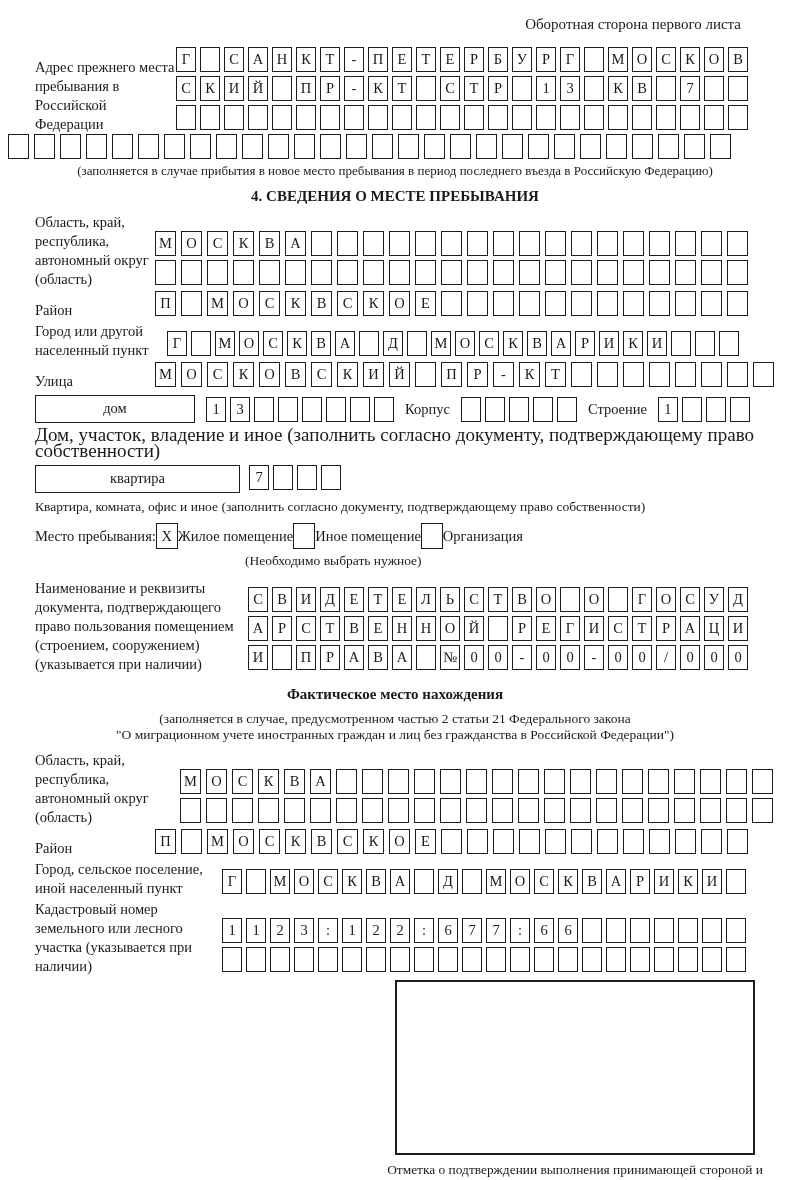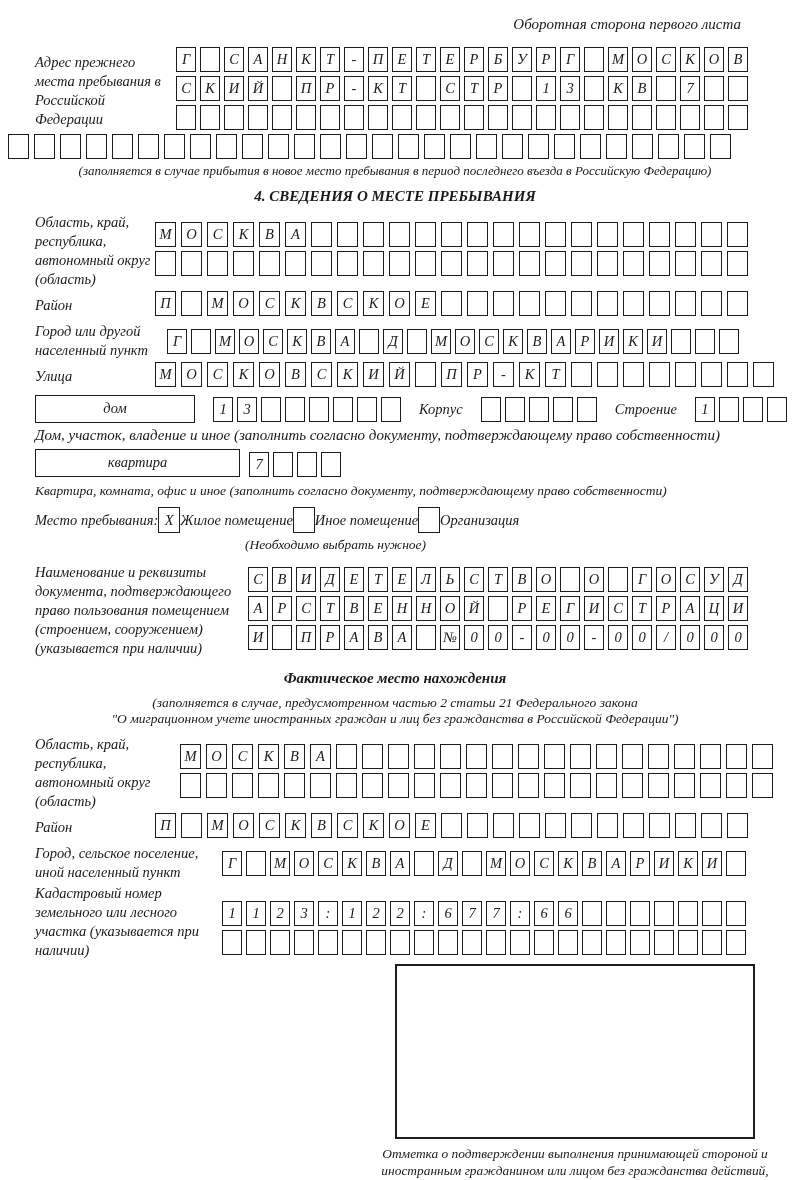--- a/index.html
+++ b/index.html
@@ -2,25 +2,25 @@
 <html><head>
 <meta charset="utf-8">
 <style>
   * { box-sizing: border-box; margin: 0; padding: 0; }
   html, body { background: #ffffff; }
   body {
     width: 800px; height: 1180px; overflow: hidden;
     font-family: "Liberation Serif", "DejaVu Serif", serif;
     color: #1a1a1a;
   }
-  .page { width: 800px; height: 832px; padding: 16px 45px 0 35px; font-style: italic; }
+  .page { width: 800px; height: 832px; padding: 16px 45px 0 35px; }
 
   .hdr-note { text-align: right; font-size: 15px; margin-right: 14px; margin-bottom: 14px; }
 
-  .frow { display: flex; align-items: center; }
+  .frow { display: flex; align-items: flex-end; }
   .lbl { font-size: 14.5px; line-height: 19px; flex: none; }
   .col { flex: none; }
 
   .boxrow { display: flex; gap: 4px; margin-bottom: 4px; }
   .cbox {
     flex: none; width: 20px; height: 25px;
     border: 1.7px solid #1c1c1c;
     font-size: 14.5px; line-height: 23px; text-align: center;
   }
   .boxrow.g5 { gap: 5px; }
@@ -314,21 +314,21 @@
         <div class="cbox"></div>
         <div class="cbox"></div>
         <div class="cbox"></div>
         <div class="cbox"></div>
         <div class="cbox"></div>
         <div class="cbox"></div>
         <div class="cbox"></div>
       </div>
   </div>
 
-  <div class="frow mt4" style="gap:18px;">
+  <div class="frow mt4" style="align-items:center; gap:11px;">
     <div class="wbox" style="width:160px;">дом</div>
     <div class="boxrow" style="margin-bottom:0;">
         <div class="cbox">1</div>
         <div class="cbox">3</div>
         <div class="cbox"></div>
         <div class="cbox"></div>
         <div class="cbox"></div>
         <div class="cbox"></div>
         <div class="cbox"></div>
         <div class="cbox"></div>
@@ -342,23 +342,23 @@
         <div class="cbox"></div>
       </div>
     <div class="lbl">Строение</div>
     <div class="boxrow" style="margin-bottom:0;">
         <div class="cbox">1</div>
         <div class="cbox"></div>
         <div class="cbox"></div>
         <div class="cbox"></div>
       </div>
   </div>
-  <div class="cap mt4" style="font-size:15px;">Дом, участок, владение и иное (заполнить согласно документу, подтверждающему право собственности)</div>
-
-  <div class="frow mt6" style="align-items:flex-end; gap:9px;">
+  <div class="cap mt4" style="font-size:19px;">Дом, участок, владение и иное (заполнить согласно документу, подтверждающему право собственности)</div>
+
+  <div class="frow mt6" style="align-items:flex-start; gap:9px;">
     <div class="wbox" style="width:205px;">квартира</div>
     <div class="boxrow" style="margin-bottom:0;">
         <div class="cbox">7</div>
         <div class="cbox"></div>
         <div class="cbox"></div>
         <div class="cbox"></div>
       </div>
   </div>
   <div class="cap mt6" style="font-size:13.5px;">Квартира, комната, офис и иное (заполнить согласно документу, подтверждающему право собственности)</div>
 

